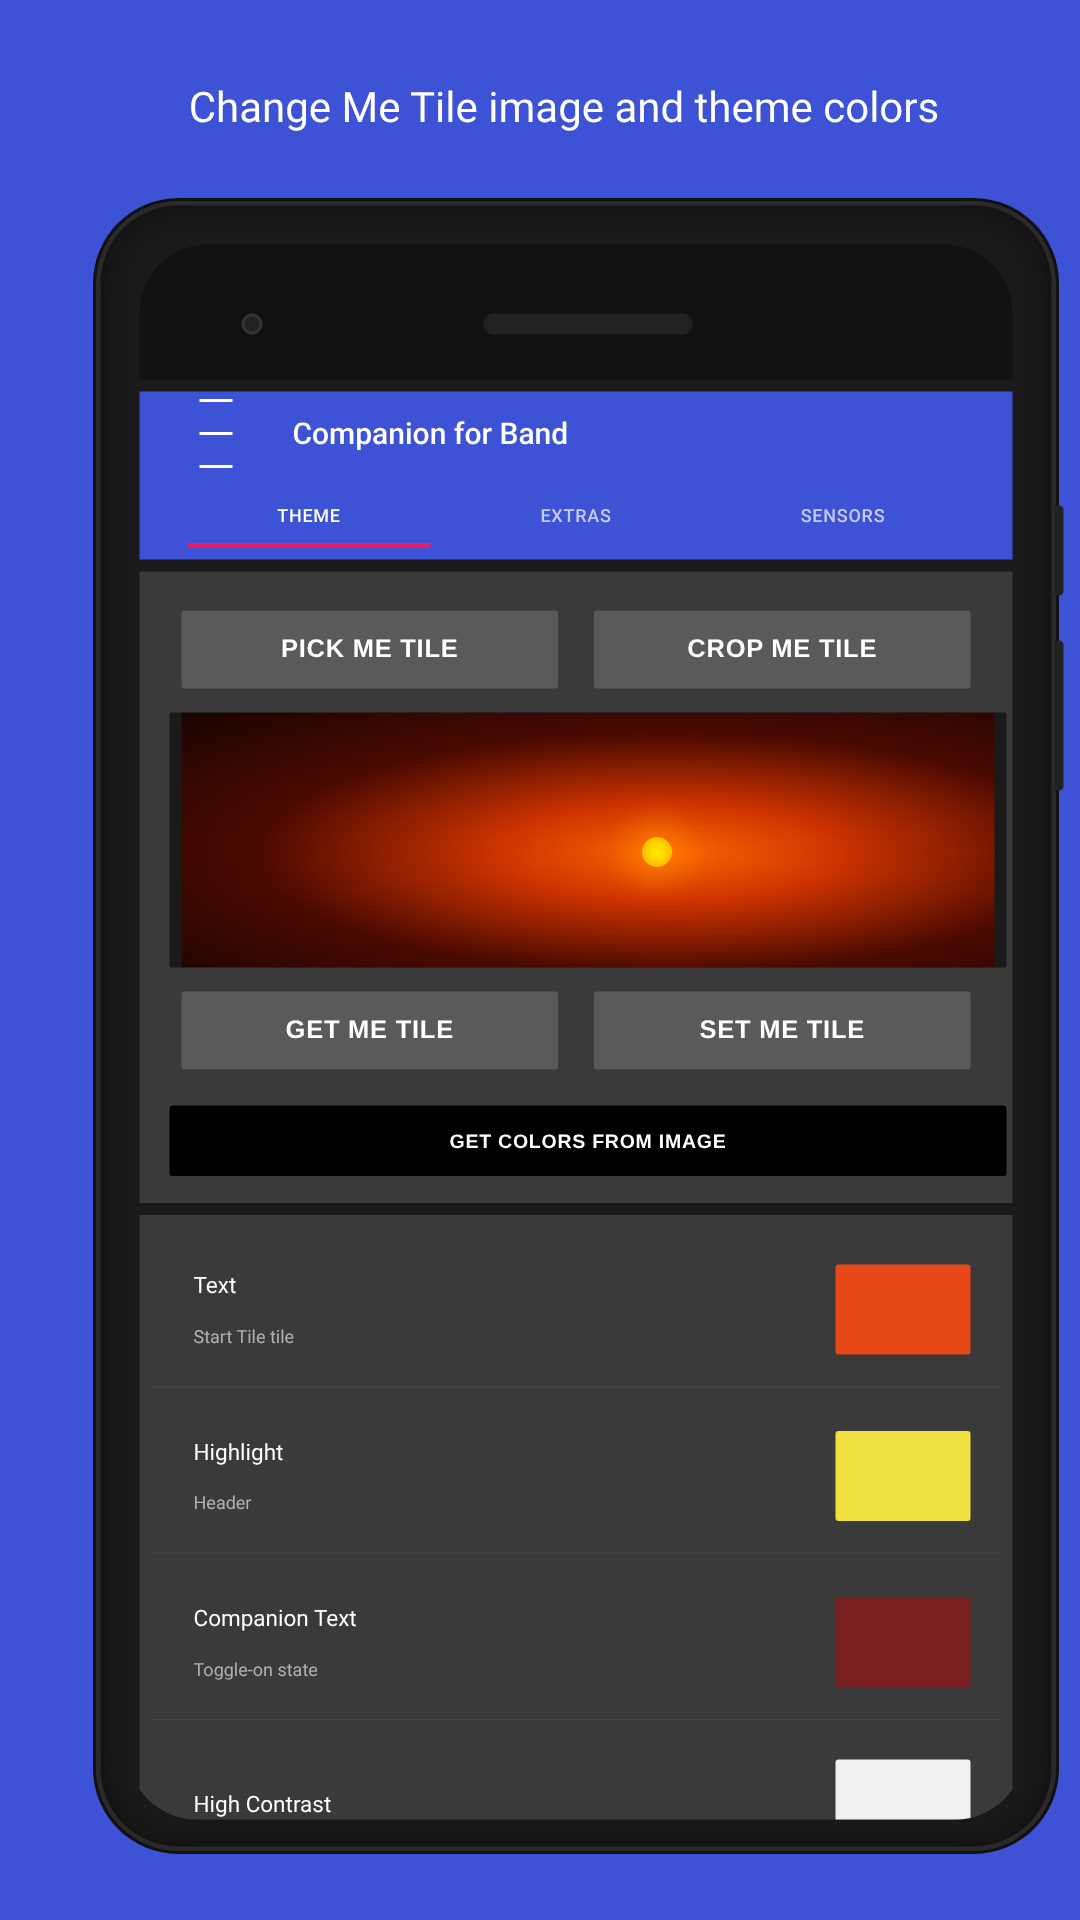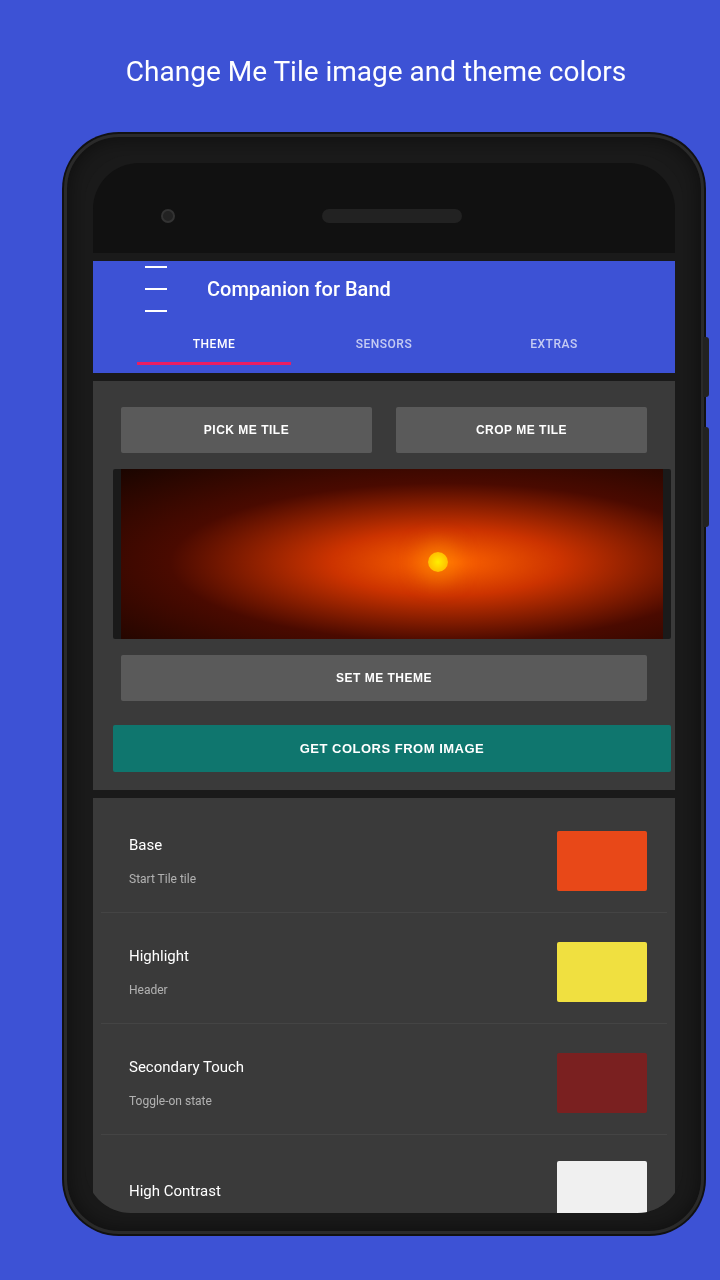--- a/index.html
+++ b/index.html
@@ -102,21 +102,21 @@
       border-radius: 7px;
       position: absolute;
       top: 38px;
       left: 50%;
       transform: translateX(-50%);
     }
 
     
     .app-bar {
       background: #3d52d5;
-      padding: 0 28px;
+      padding: 0 16px;
     }
 
     .app-bar-top {
       display: flex;
       align-items: center;
       height: 56px;
       gap: 16px;
     }
 
     .hamburger {
@@ -182,21 +182,21 @@
       gap: 8px;
       margin-bottom: 8px;
     }
 
     .action-btn {
       flex: 1;
       background: #5a5a5a;
       color: white;
       border: none;
       padding: 16px 8px;
-      font-size: 12px;
+      font-size: 17px;
       font-weight: 700;
       letter-spacing: 0.5px;
       cursor: pointer;
       border-radius: 2px;
       text-align: center;
     }
 
     .image-preview {
       width: 100%;
       height: 170px;
@@ -225,21 +225,21 @@
       background: radial-gradient(circle, #ffee00, #ffaa00);
       border-radius: 50%;
       top: 50%;
       left: 57%;
       transform: translate(-50%, -50%);
       box-shadow: 0 0 20px 10px rgba(255,150,0,0.5);
     }
 
     .full-btn {
       width: 100%;
-      background: #0f766e;
+      background: #000000;
       color: white;
       border: none;
       padding: 16px 8px;
       font-size: 13px;
       font-weight: 700;
       letter-spacing: 0.5px;
       cursor: pointer;
       border-radius: 2px;
       text-align: center;
       margin-bottom: 8px;
@@ -306,68 +306,69 @@
         <div class="app-bar-top">
           <div class="hamburger">
             <span></span>
             <span></span>
             <span></span>
           </div>
           <div class="app-bar-title">Companion for Band</div>
         </div>
         <div class="tabs">
           <div class="tab active">THEME</div>
+          <div class="tab">EXTRAS</div>
           <div class="tab">SENSORS</div>
-          <div class="tab">EXTRAS</div>
         </div>
       </div>
 
       <div class="main-content">
 
         
         <div class="button-row">
           <button class="action-btn">PICK ME TILE</button>
           <button class="action-btn">CROP ME TILE</button>
         </div>
 
         
         <div class="image-preview">
           <div class="sunset-canvas">
             <div class="sun"></div>
           </div>
         </div>
 
         
         <div class="button-row">
-          <button class="action-btn">SET ME THEME</button>
+          <button class="action-btn">GET ME TILE</button>
+          <button class="action-btn">SET ME TILE</button>
         </div>
 
         
         <button class="full-btn">GET COLORS FROM IMAGE</button>
 
       </div>
 
       <div class="color-section" id="color-rows">
       <div class="color-row">
             <div class="color-label">
-              <span class="color-label-main">Base</span>
+              <span class="color-label-main">Text</span>
               <span class="color-label-sub">Start Tile tile</span>
             </div>
             <div class="color-swatch" style="background-color: rgb(232, 72, 24);"></div>
           </div>
           <div class="color-row">
             <div class="color-label">
               <span class="color-label-main">Highlight</span>
               <span class="color-label-sub">Header</span>
             </div>
             <div class="color-swatch" style="background-color: rgb(240, 224, 64);"></div>
           </div>
           <div class="color-row">
             <div class="color-label">
-              <span class="color-label-main">Secondary Touch</span>
+              <span class="color-label-main">Companion Text</span>
               <span class="color-label-sub">Toggle-on state</span>
             </div>
             <div class="color-swatch" style="background-color: rgb(122, 32, 32);"></div>
           </div>
           <div class="color-row">
             <div class="color-label">
               <span class="color-label-main">High Contrast</span>
             </div>
             <div class="color-swatch" style="background-color: rgb(240, 240, 240);"></div>
           </div>

